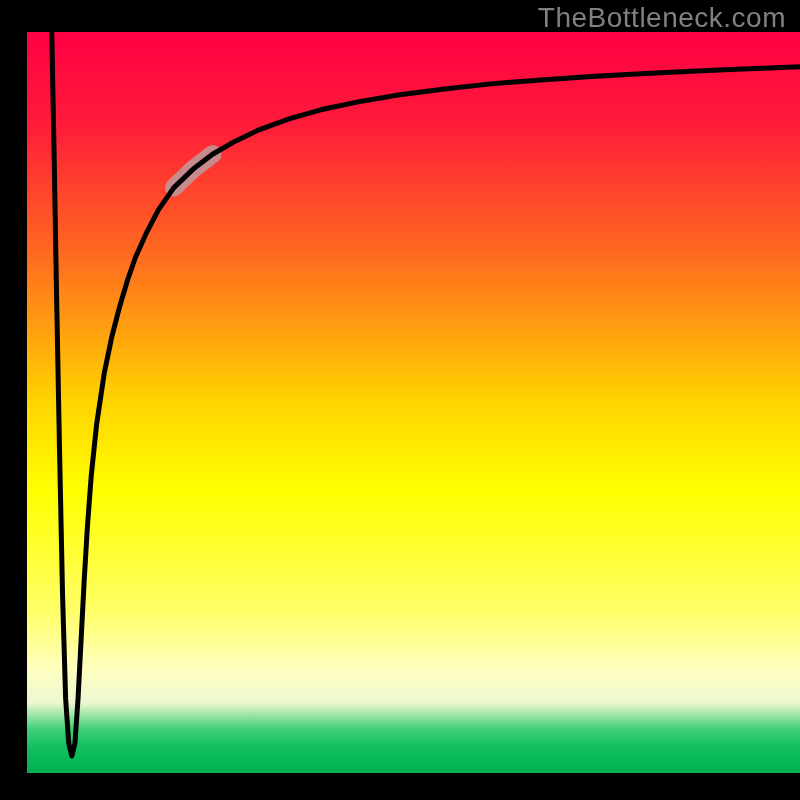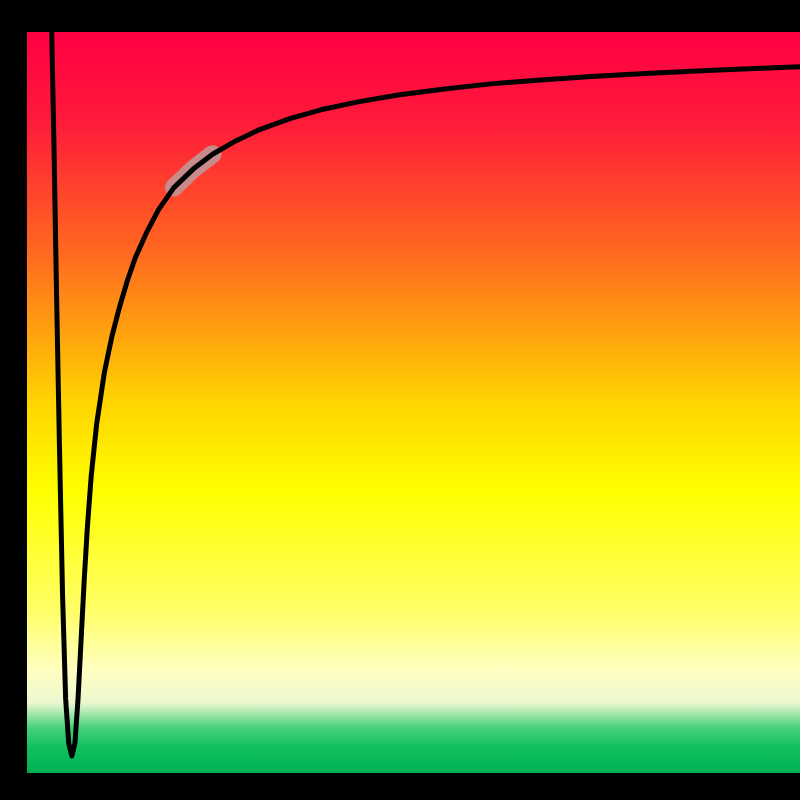--- a/index.html
+++ b/index.html
@@ -60,13 +60,14 @@
     <rect id="plot-rect" x="27" y="32" width="773" height="741" fill="url(#bg-grad)"></rect>
 
     <g id="plot-group" clip-path="url(#plot-clip)">
 
       <path id="curve-highlight" fill="none" stroke="#c88a8a" stroke-width="18" stroke-linecap="round" d="M173.87 187.61 L193.19 169.09 L212.52 154.26"></path>
 
       <path id="curve-main" fill="none" stroke="#000000" stroke-width="5" stroke-linejoin="round" stroke-linecap="round" d="M51.74 32.00 L54.06 150.56 L56.37 283.94 L59.47 446.96 L62.56 595.16 L65.65 698.90 L68.74 743.36 L71.83 755.96 L74.93 743.36 L78.02 698.90 L81.11 639.62 L84.20 580.34 L87.29 528.47 L91.16 476.60 L96.57 424.73 L104.30 372.86 L112.03 335.81 L119.76 306.17 L127.49 280.23 L135.22 258.00 L146.81 232.07 L158.41 209.84 L173.87 187.61 L193.19 169.09 L212.52 154.26 L235.71 140.93 L258.90 129.81 L289.82 118.70 L320.74 109.80 L359.39 101.65 L398.04 94.99 L444.42 89.06 L490.80 83.87 L537.18 80.16 L591.29 76.46 L645.40 73.50 L707.24 70.53 L761.35 68.31 L800.00 66.83"></path>
     </g>
   </svg>
 
+  <div class="watermark">TheBottleneck.com</div>
 </div>
 
 </body></html>

